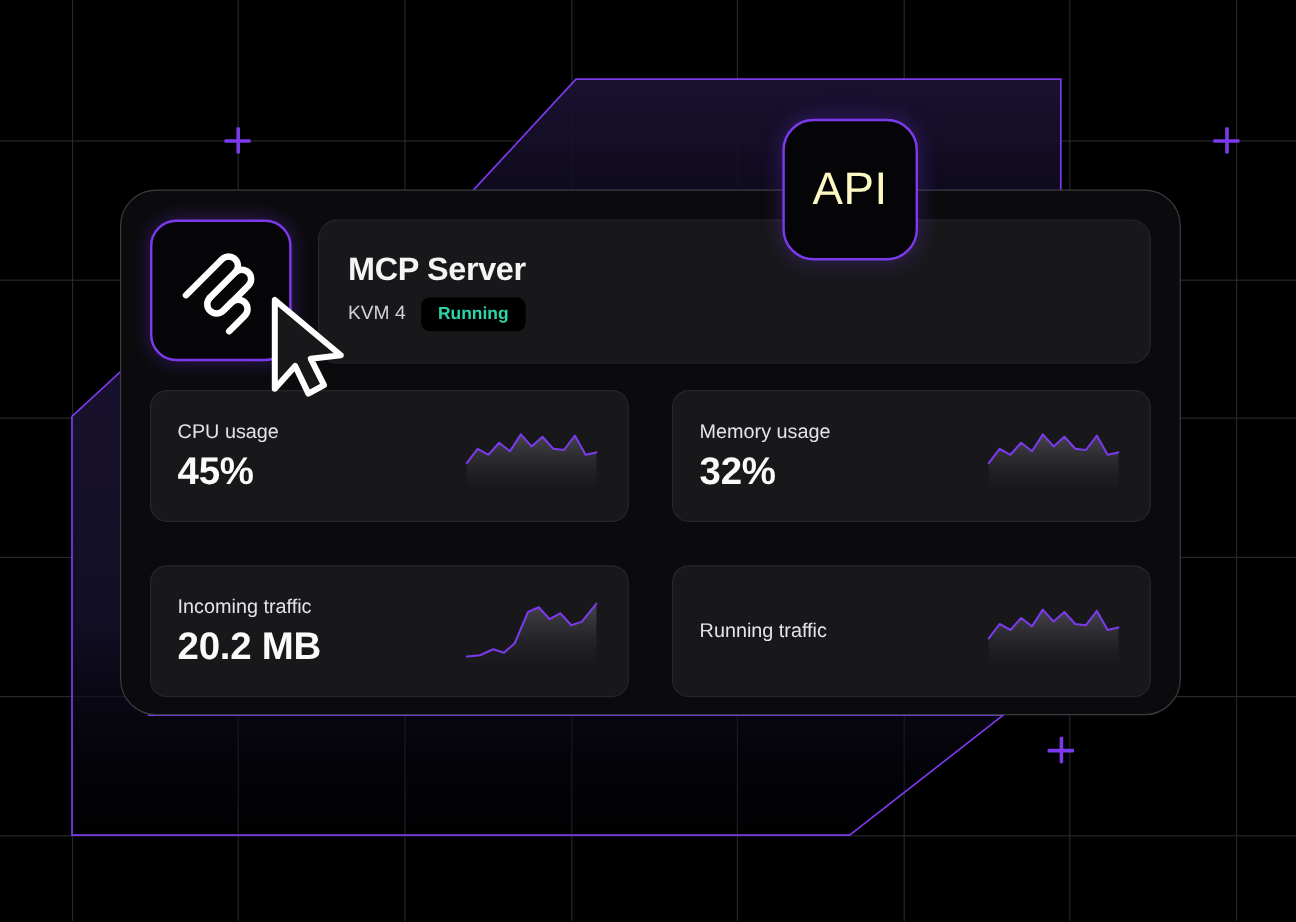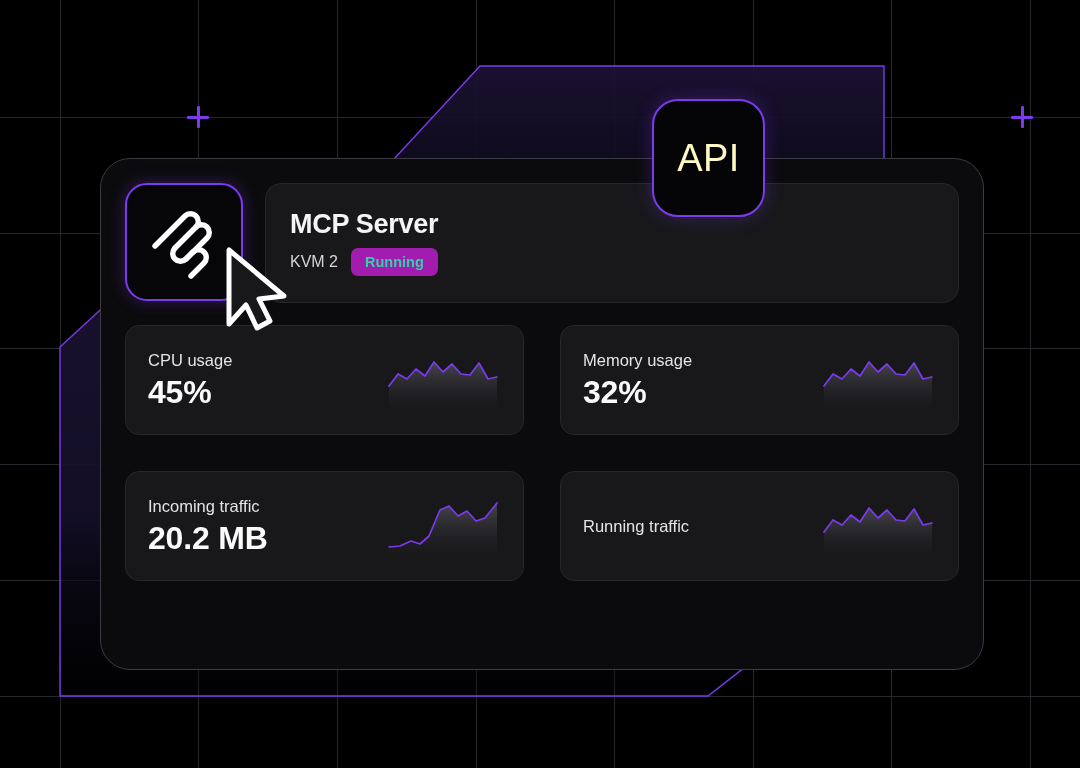--- a/index.html
+++ b/index.html
@@ -64,21 +64,21 @@
   }
   .plus::before { left: 0; top: 9.5px; width: 22px; height: 3px; }
   .plus::after  { top: 0; left: 9.5px; height: 22px; width: 3px; }
 
   
   .panel {
     position: absolute;
     left: 100px;
     top: 158px;
     width: 884px;
-    height: 512px;
+    height: 438px;
     background: #0b0b0d;
     border: 1px solid #3b3b44;
     border-radius: 30px;
     z-index: 10;
     padding: 24px;
   }
 
   .panel-top {
     display: flex;
     align-items: stretch;
@@ -126,21 +126,21 @@
     align-items: center;
     gap: 13px;
   }
   .kvm-label {
     font-size: 16px;
     color: #d4d4d8;
     font-weight: 400;
   }
   .status-badge {
     display: inline-block;
-    background: #a21caf;
+    background: #000000;
     color: #2dd4a7;
     font-size: 14.5px;
     font-weight: 700;
     padding: 5px 14px;
     border-radius: 7px;
     line-height: 1.25;
   }
 
   
   .metrics {
@@ -280,21 +280,21 @@
             <path d="M30 45 A7.5 7.5 0 0 0 41 56 L62 35 A7.5 7.5 0 0 0 51 24"></path>
             <path d="M41 56 L48 49"></path>
             <path d="M48 49 A7.5 7.5 0 0 1 59 60 L46 73"></path>
           </g>
         </svg>
       </div>
 
       <div class="header-card">
         <div class="server-title">MCP Server</div>
         <div class="meta-row">
-          <span class="kvm-label">KVM 2</span>
+          <span class="kvm-label">KVM 4</span>
           <span class="status-badge">Running</span>
         </div>
       </div>
     </div>
 
     <div class="metrics">
 
       <div class="metric-card">
         <div class="metric-label">CPU usage</div>
         <div class="metric-value">45%</div>

